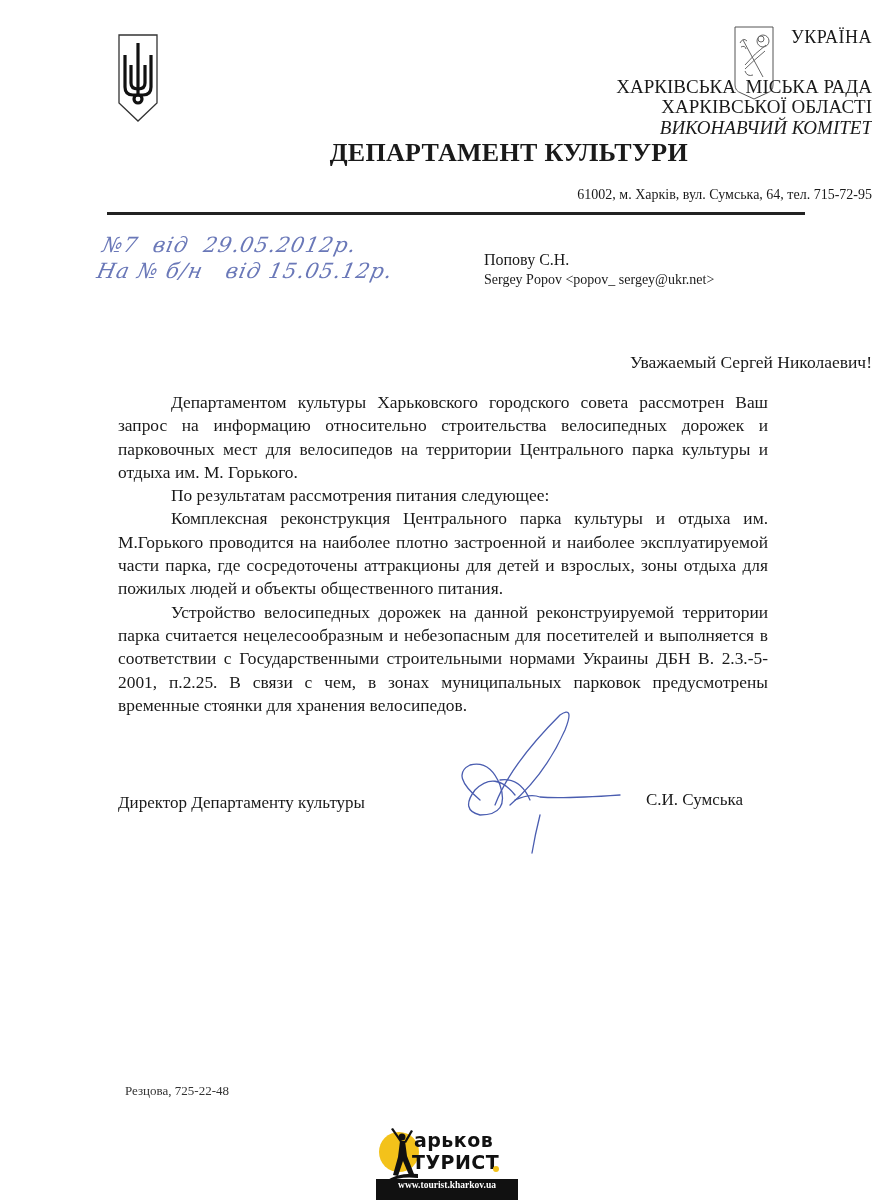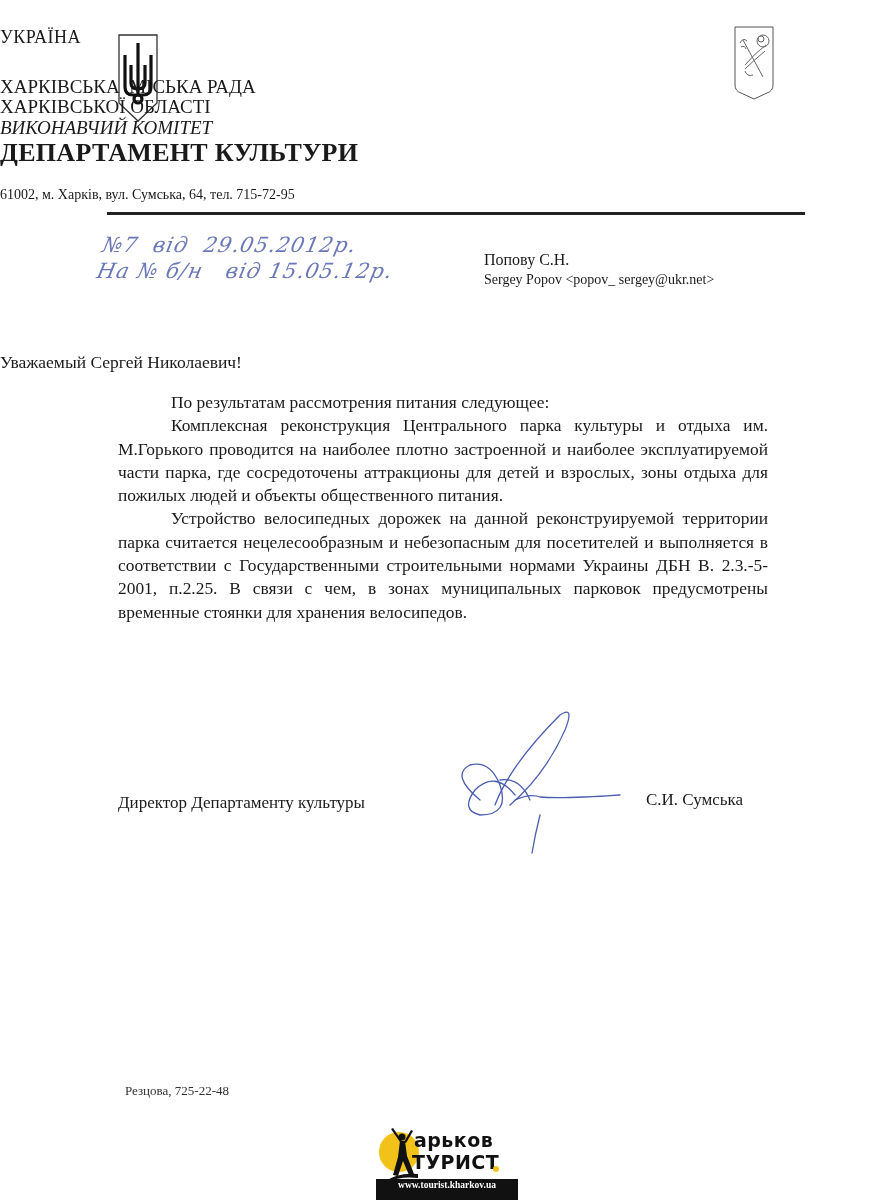--- a/index.html
+++ b/index.html
@@ -1,21 +1,21 @@
 <!DOCTYPE html>
 <html><head>
 <meta charset="utf-8">
 <style>
   html, body { margin: 0; padding: 0; }
   body {
     width: 872px; height: 1200px; background: #ffffff; position: relative; overflow: hidden;
     font-family: "Liberation Serif", "DejaVu Serif", serif; color: #1a1a1a;
   }
   .abs { position: absolute; }
-  .center { text-align: left; }
+  .center { text-align: right; }
 
   
   #coat-ukraine { left: 117px; top: 33px; width: 42px; height: 90px; }
   #coat-kharkiv { left: 733px; top: 25px; width: 42px; height: 78px; }
   #country { left: 0; width: 872px; top: 27px; font-size: 18px; letter-spacing: 0.5px; }
   #council1 { left: 0; width: 872px; top: 76px; font-size: 19px; }
   #council2 { left: 0; width: 872px; top: 96px; font-size: 19px; }
   #council3 { left: 0; width: 872px; top: 117px; font-size: 19px; font-style: italic; }
   #dept { left: 0; width: 688px; top: 138px; font-size: 26px; font-weight: bold; letter-spacing: 0.3px; }
   #address { left: 0; width: 872px; top: 187px; font-size: 14px; }
@@ -93,20 +93,21 @@
   <div style="white-space:pre">№7  від  29.05.2012р.</div>
   <div style="white-space:pre">На № б/н   від 15.05.12р.</div>
 </div>
 
 <div id="addr-name" class="abs">Попову С.Н.</div>
 <div id="addr-email" class="abs">Sergey Popov &lt;popov_ sergey@ukr.net&gt;</div>
 
 <div id="salutation" class="abs center">Уважаемый Сергей Николаевич!</div>
 
 <div id="body" class="abs">
+  <p>Департаментом культуры Харьковского городского совета рассмотрен Ваш запрос на информацию относительно строительства велосипедных дорожек и парковочных мест для велосипедов  на территории Центрального парка культуры и отдыха  им.  М. Горького.</p>
   <p>По результатам рассмотрения питания следующее:</p>
   <p>Комплексная реконструкция Центрального парка культуры и отдыха им. М.Горького проводится на наиболее плотно застроенной и наиболее эксплуатируемой части парка, где сосредоточены аттракционы для детей и взрослых, зоны отдыха для пожилых людей и объекты общественного питания.</p>
   <p>Устройство велосипедных дорожек на данной реконструируемой территории парка считается нецелесообразным и небезопасным для посетителей и выполняется в соответствии с Государственными строительными нормами Украины ДБН В. 2.3.-5-2001, п.2.25. В связи с чем, в зонах муниципальных парковок предусмотрены временные стоянки для хранения велосипедов.</p>
 </div>
 
 <svg id="signature" class="abs" viewBox="0 0 190 150">
   <g fill="none" stroke="#4a5db0" stroke-width="1.3" stroke-linecap="round">
     <path d="M40 95 Q10 70 30 60 Q50 55 60 80 Q70 110 40 110 Q20 105 35 85 Q55 65 75 90"></path>
     <path d="M55 100 Q70 60 120 10 Q135 0 125 25 Q105 70 70 100"></path>
     <path d="M75 95 Q90 88 100 92 Q120 94 180 90"></path>

